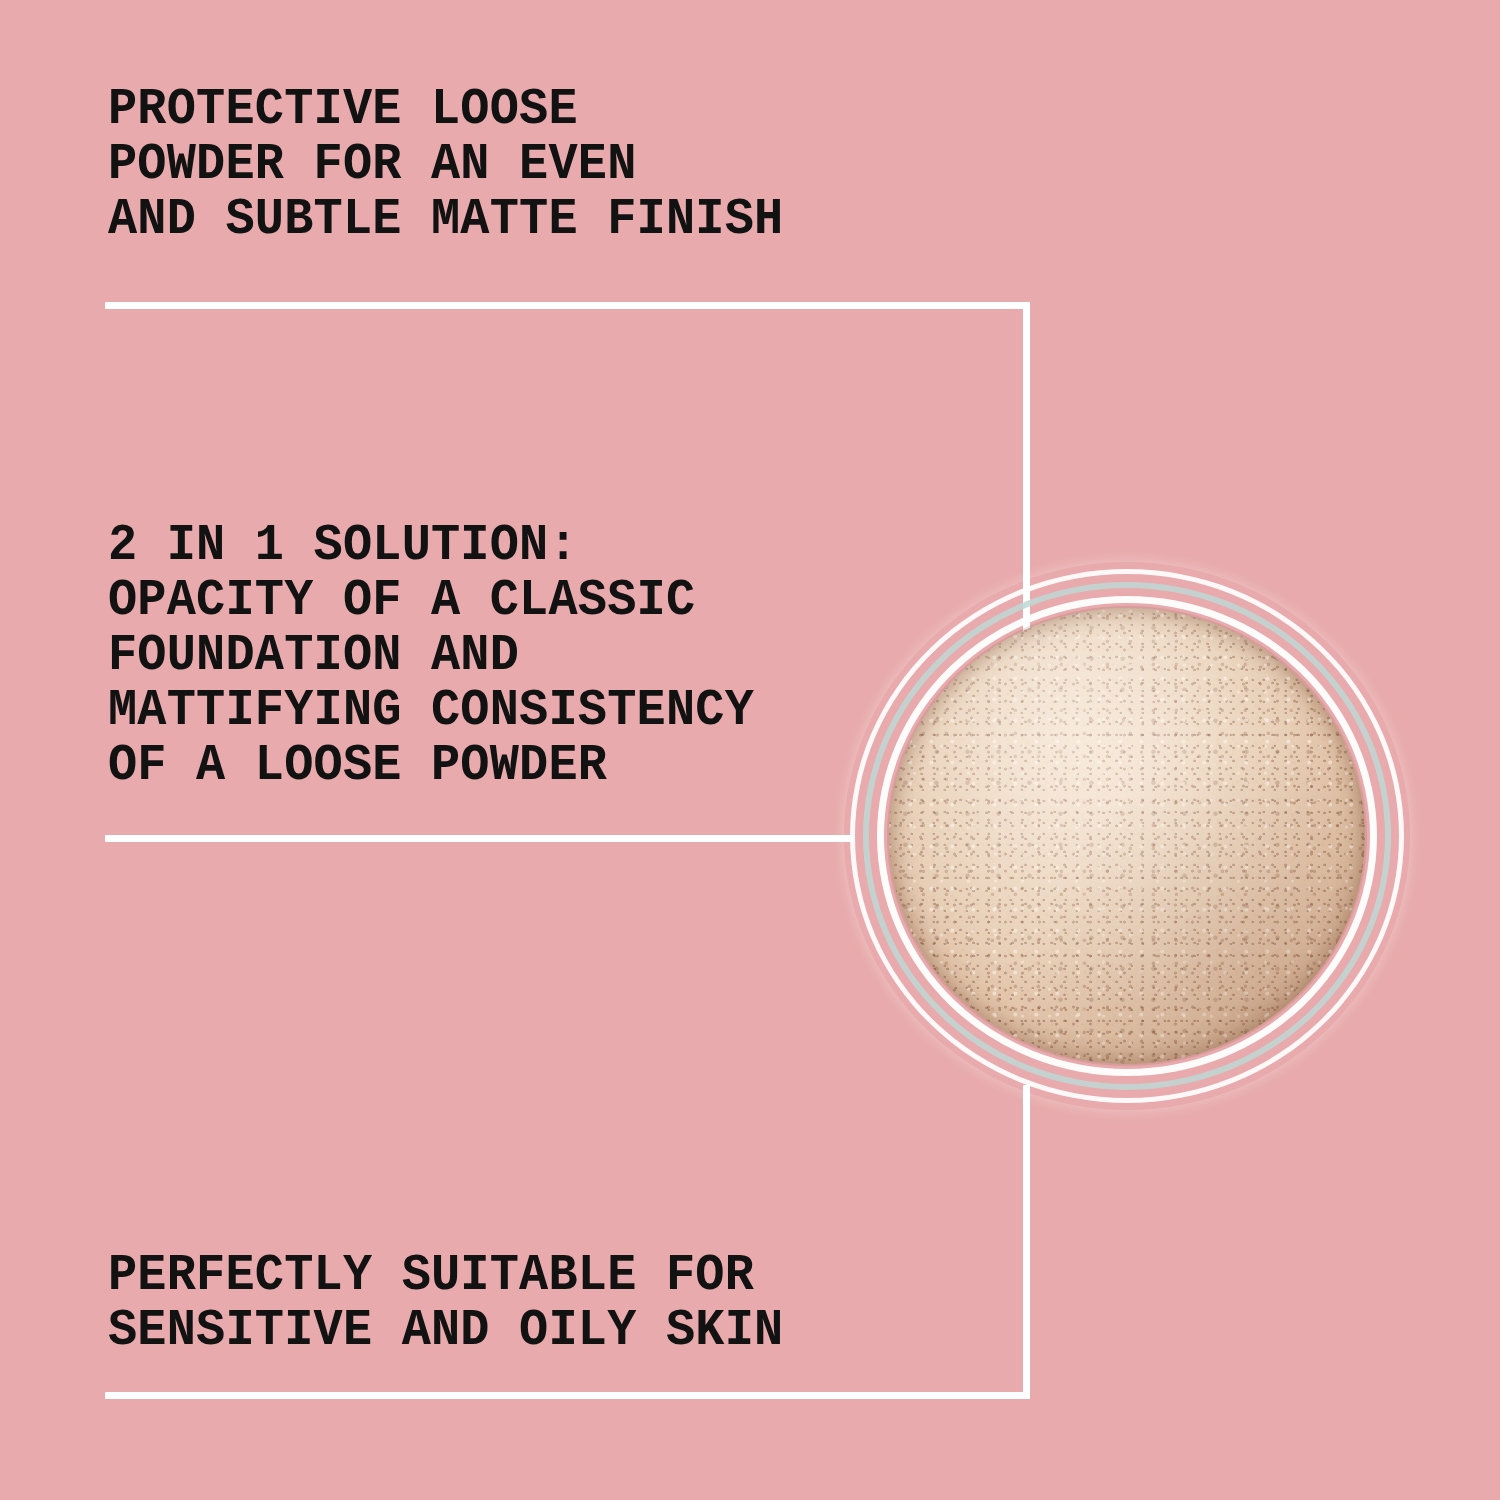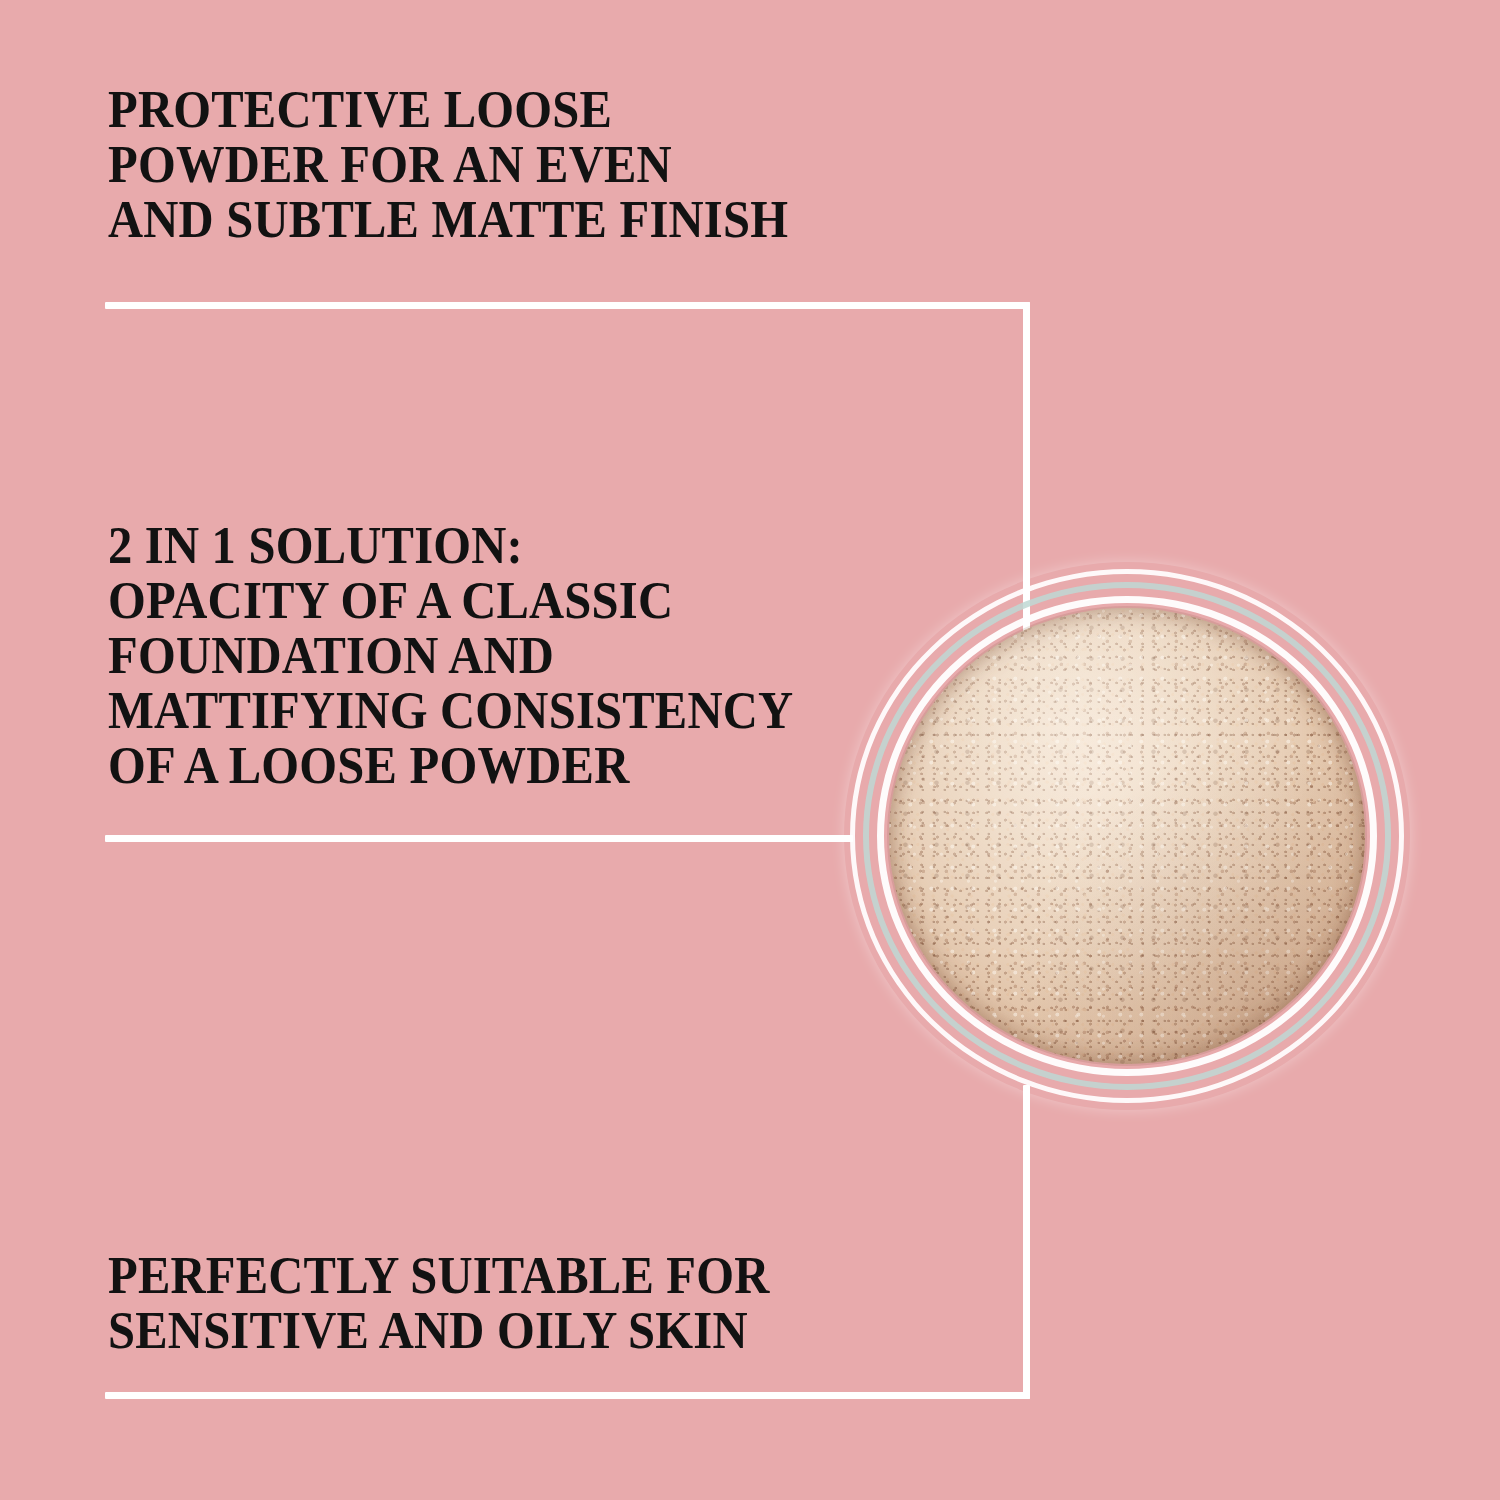--- a/index.html
+++ b/index.html
@@ -7,21 +7,21 @@
     margin: 0;
     padding: 0;
     background: #e8aaac;
   }
   #stage {
     position: relative;
     width: 1500px;
     height: 1500px;
     overflow: hidden;
     background: #e8aaac;
-    font-family: Liberation Serif, serif;
+    font-family: Liberation Mono, monospace;
     -webkit-font-smoothing: antialiased;
   }
 
   
   .rule {
     position: absolute;
     background: #ffffff;
     border-radius: 1px;
   }
   .rule-h { height: 7px; }

